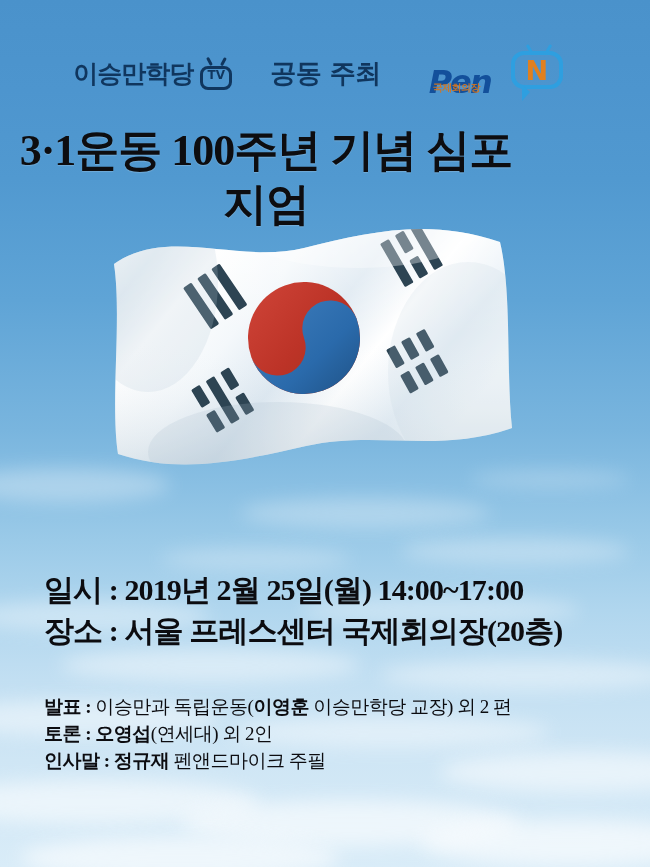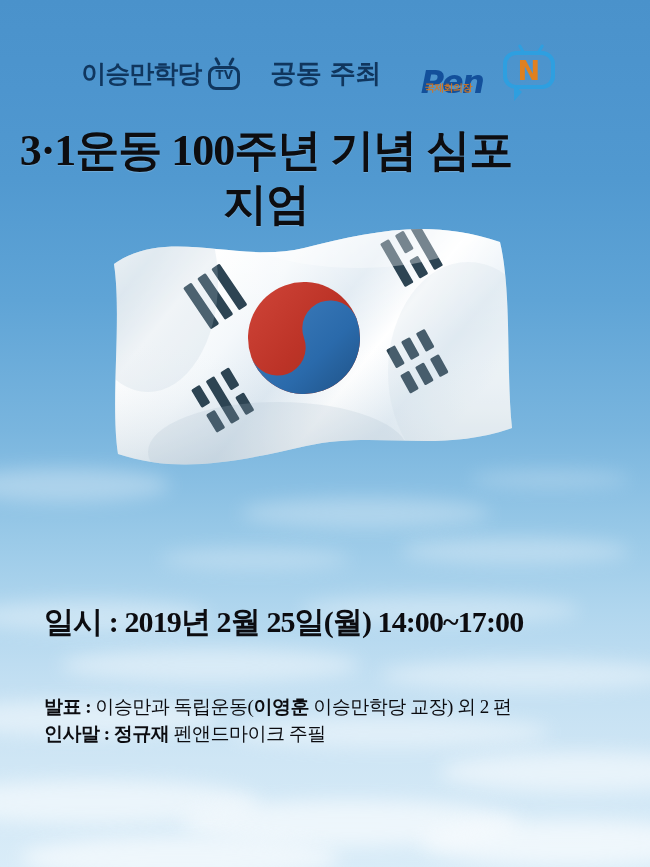--- a/index.html
+++ b/index.html
@@ -52,21 +52,21 @@
   .flag-svg { display: block; width: 410px; height: 255px; }
 
   
   .header {
     position: absolute;
     left: 0; top: 42px;
     width: 650px; height: 62px;
     display: flex;
     align-items: center;
     justify-content: center;
-    gap: 4px;
+    gap: 12px;
   }
   .org-block {
     display: flex;
     align-items: center;
     gap: 7px;
   }
   .org-name {
     font-family: "DejaVu Sans", "Liberation Sans", sans-serif;
     font-weight: bold;
     font-size: 25px;
@@ -203,21 +203,20 @@
     position: absolute;
     left: 44px;
     top: 569px;
     width: 600px;
     font-family: "Liberation Serif", "DejaVu Serif", serif;
     font-weight: bold;
     font-size: 30px;
     color: #0c0c10;
     letter-spacing: -0.9px;
     line-height: 1.37;
-    margin-top: 32px;
   }
   .when-where div { white-space: nowrap; }
 
   
   .details {
     position: absolute;
     left: 44px;
     top: 694px;
     width: 600px;
     font-family: "Liberation Serif", "DejaVu Serif", serif;
@@ -364,28 +363,32 @@
         <ellipse cx="40" cy="60" rx="70" ry="110" fill="#b9ccd9" opacity="0.22"></ellipse>
         <ellipse cx="170" cy="230" rx="130" ry="50" fill="#aabfcf" opacity="0.20"></ellipse>
         <ellipse cx="360" cy="150" rx="80" ry="110" fill="#c3d4e0" opacity="0.18"></ellipse>
         <ellipse cx="250" cy="8" rx="120" ry="38" fill="#ffffff" opacity="0.35"></ellipse>
       </g>
     </svg>
   </div>
 
   <div class="when-where">
     <div>일시 : 2019년 2월 25일(월) 14:00~17:00</div>
+    <div>장소 : 서울 프레스센터 국제회의장(20층)</div>
   </div>
 
   <div class="details">
 
     <div class="row">
       <span class="lbl">발표 : </span><span>이승만과 독립운동(</span><b>이영훈</b><span> 이승만학당 교장) 외 2 편</span>
     </div>
 
+    <div class="row">
+      <span class="lbl">토론 : </span><span></span><b>오영섭</b><span>(연세대) 외 2인</span>
+    </div>
 
 
     <div class="row">
       <span class="lbl">인사말 : </span><span></span><b>정규재</b><span> 펜앤드마이크 주필</span>
     </div>
 
   </div>
 
 </div>
 

